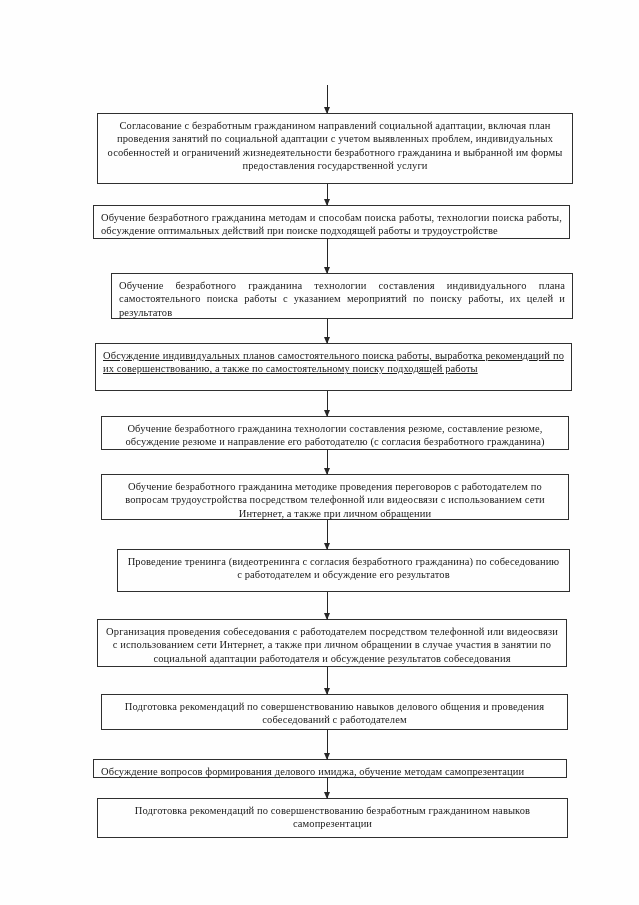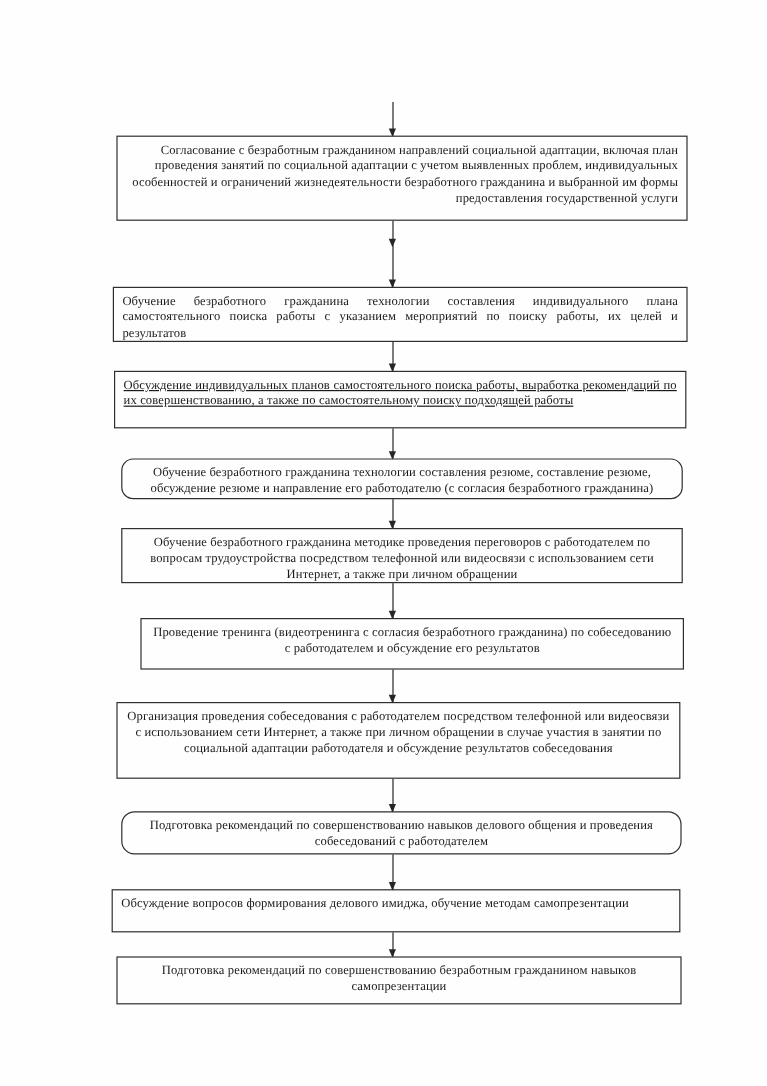--- a/index.html
+++ b/index.html
@@ -55,43 +55,44 @@
   .a3  { height: 24px; }
   .a4  { height: 25px; }
   .a5  { height: 24px; }
   .a6  { height: 29px; }
   .a7  { height: 27px; }
   .a8  { height: 27px; }
   .a9  { height: 29px; }
   .a10 { height: 20px; }
 
   
-  .b1  { height: 71px; margin-left: 4px; text-align: right; }
+  .b1  { height: 71px; margin-left: 4px; }
   .b2  { height: 34px; margin-right: 3px; }
-  .b3  { height: 46px; margin-left: 1px; }
+  .b3  { height: 46px; margin-left: 18px; }
   .b4  { height: 48px; margin-left: 2px; margin-right: 1px; text-decoration: underline; }
-  .b5  { height: 34px; margin-left: 8px; margin-right: 4px; border-radius: 10px; }
+  .b5  { height: 34px; margin-left: 8px; margin-right: 4px; }
   .b6  { height: 46px; margin-left: 8px; margin-right: 4px; }
   .b7  { height: 43px; margin-left: 24px; margin-right: 3px; }
-  .b8  { height: 64px; margin-left: 4px; margin-right: 6px; }
-  .b9  { height: 36px; margin-left: 8px; margin-right: 5px; border-radius: 11px; }
-  .b10 { height: 36px; margin-right: 6px; }
+  .b8  { height: 48px; margin-left: 4px; margin-right: 6px; }
+  .b9  { height: 36px; margin-left: 8px; margin-right: 5px; }
+  .b10 { height: 19px; margin-right: 6px; }
   .b11 { height: 40px; margin-left: 4px; margin-right: 5px; }
 </style>
 </head>
 <body>
 
 <div class="page">
   <div class="column">
 
     <div class="arrow at"></div>
 
     <div class="box b1 center">Согласование с безработным гражданином направлений социальной адаптации, включая план проведения занятий по социальной адаптации с учетом выявленных проблем, индивидуальных особенностей и ограничений жизнедеятельности безработного гражданина и выбранной им формы предоставления государственной услуги</div>
     <div class="arrow a1"></div>
 
+    <div class="box b2 justify">Обучение безработного гражданина методам и способам поиска работы, технологии поиска работы, обсуждение оптимальных действий при поиске подходящей работы и трудоустройстве</div>
     <div class="arrow a2"></div>
 
     <div class="box b3 justify">Обучение безработного гражданина технологии составления индивидуального плана самостоятельного поиска работы с указанием мероприятий по поиску работы, их целей и результатов</div>
     <div class="arrow a3"></div>
 
     <div class="box b4 justify">Обсуждение индивидуальных планов самостоятельного поиска работы, выработка рекомендаций по их совершенствованию, а также по самостоятельному поиску подходящей работы</div>
     <div class="arrow a4"></div>
 
     <div class="box b5 center">Обучение безработного гражданина технологии составления резюме, составление резюме, обсуждение резюме и направление его работодателю (с согласия безработного гражданина)</div>
     <div class="arrow a5"></div>

